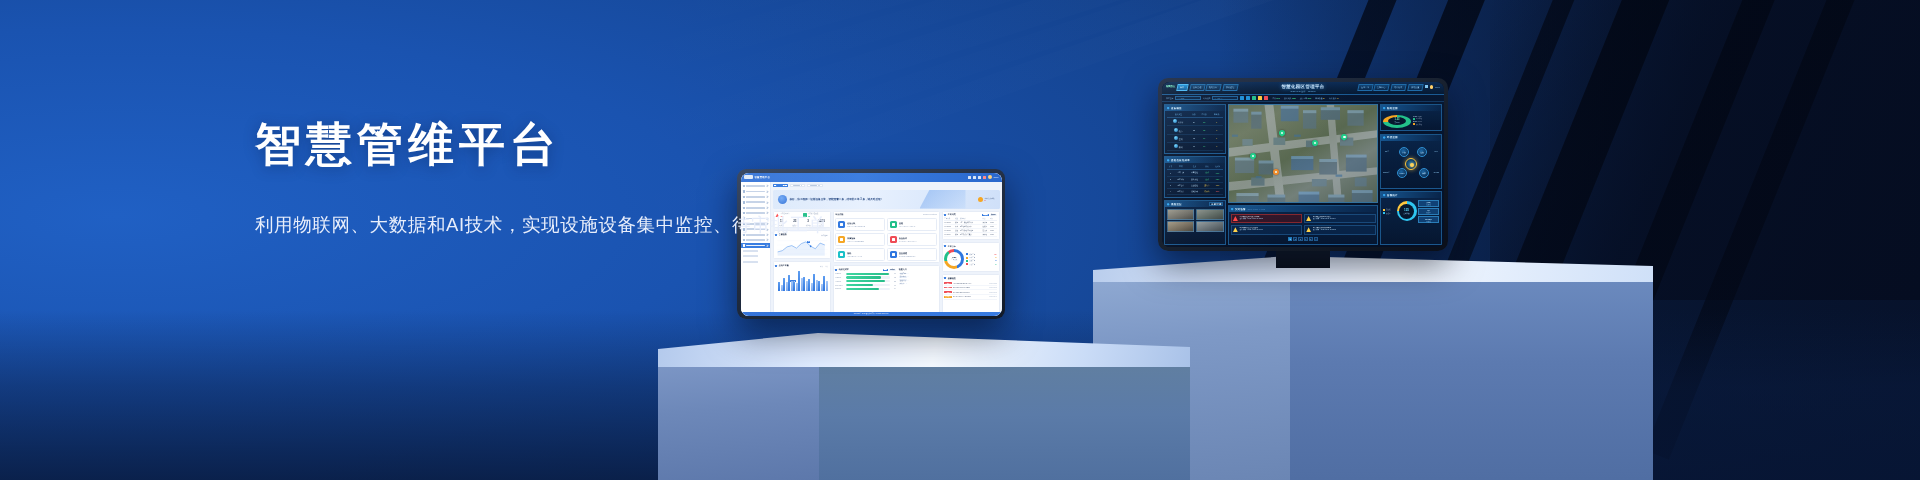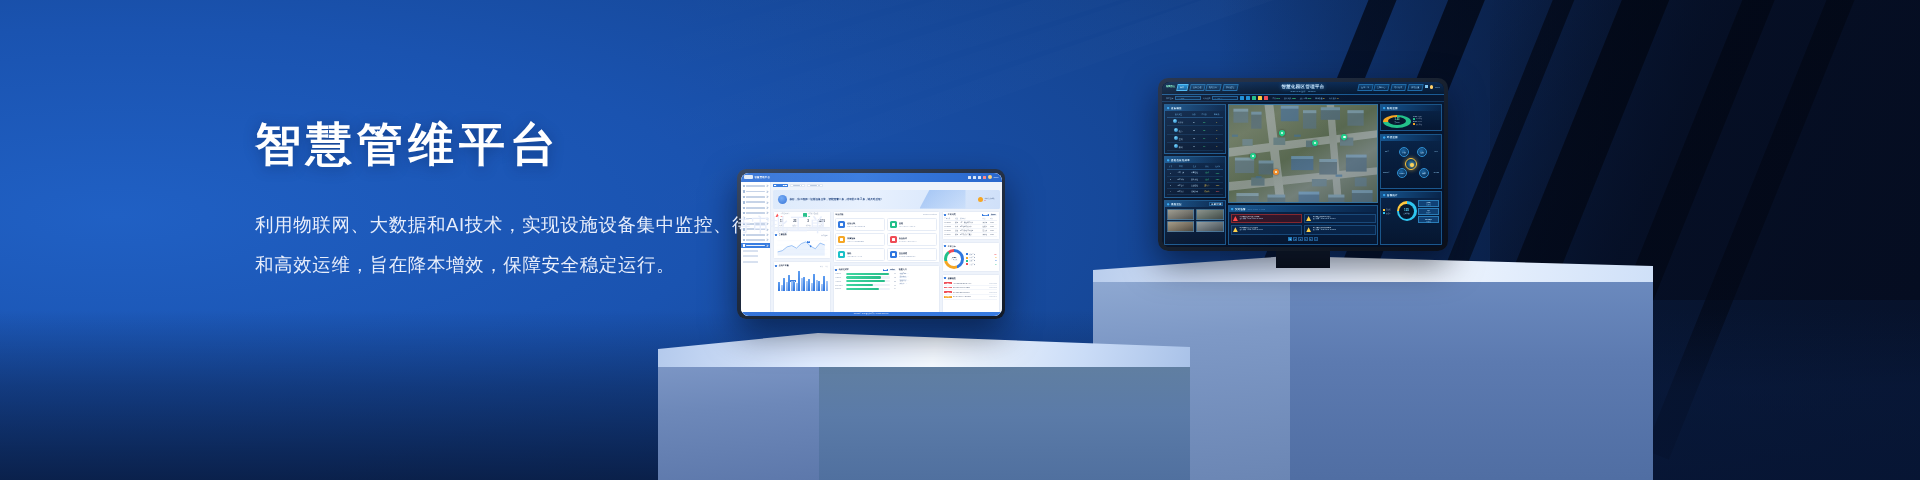--- a/index.html
+++ b/index.html
@@ -1259,17 +1259,16 @@
         </div>
         <div class="glare" style="inset:0;opacity:.4"></div>
       </div>
     </div>
   </div>
 
   <div class="copy">
     <h1 class="title">智慧管维平台</h1>
     <p class="sub">
       <span>利用物联网、大数据和AI技术，实现设施设备集中监控、待审批工单</span>
-      <span>和高效运维，旨在降本增效，保障安全稳定运行。</span>
     </p>
   </div>
 
 </div>
 
 </body></html>

